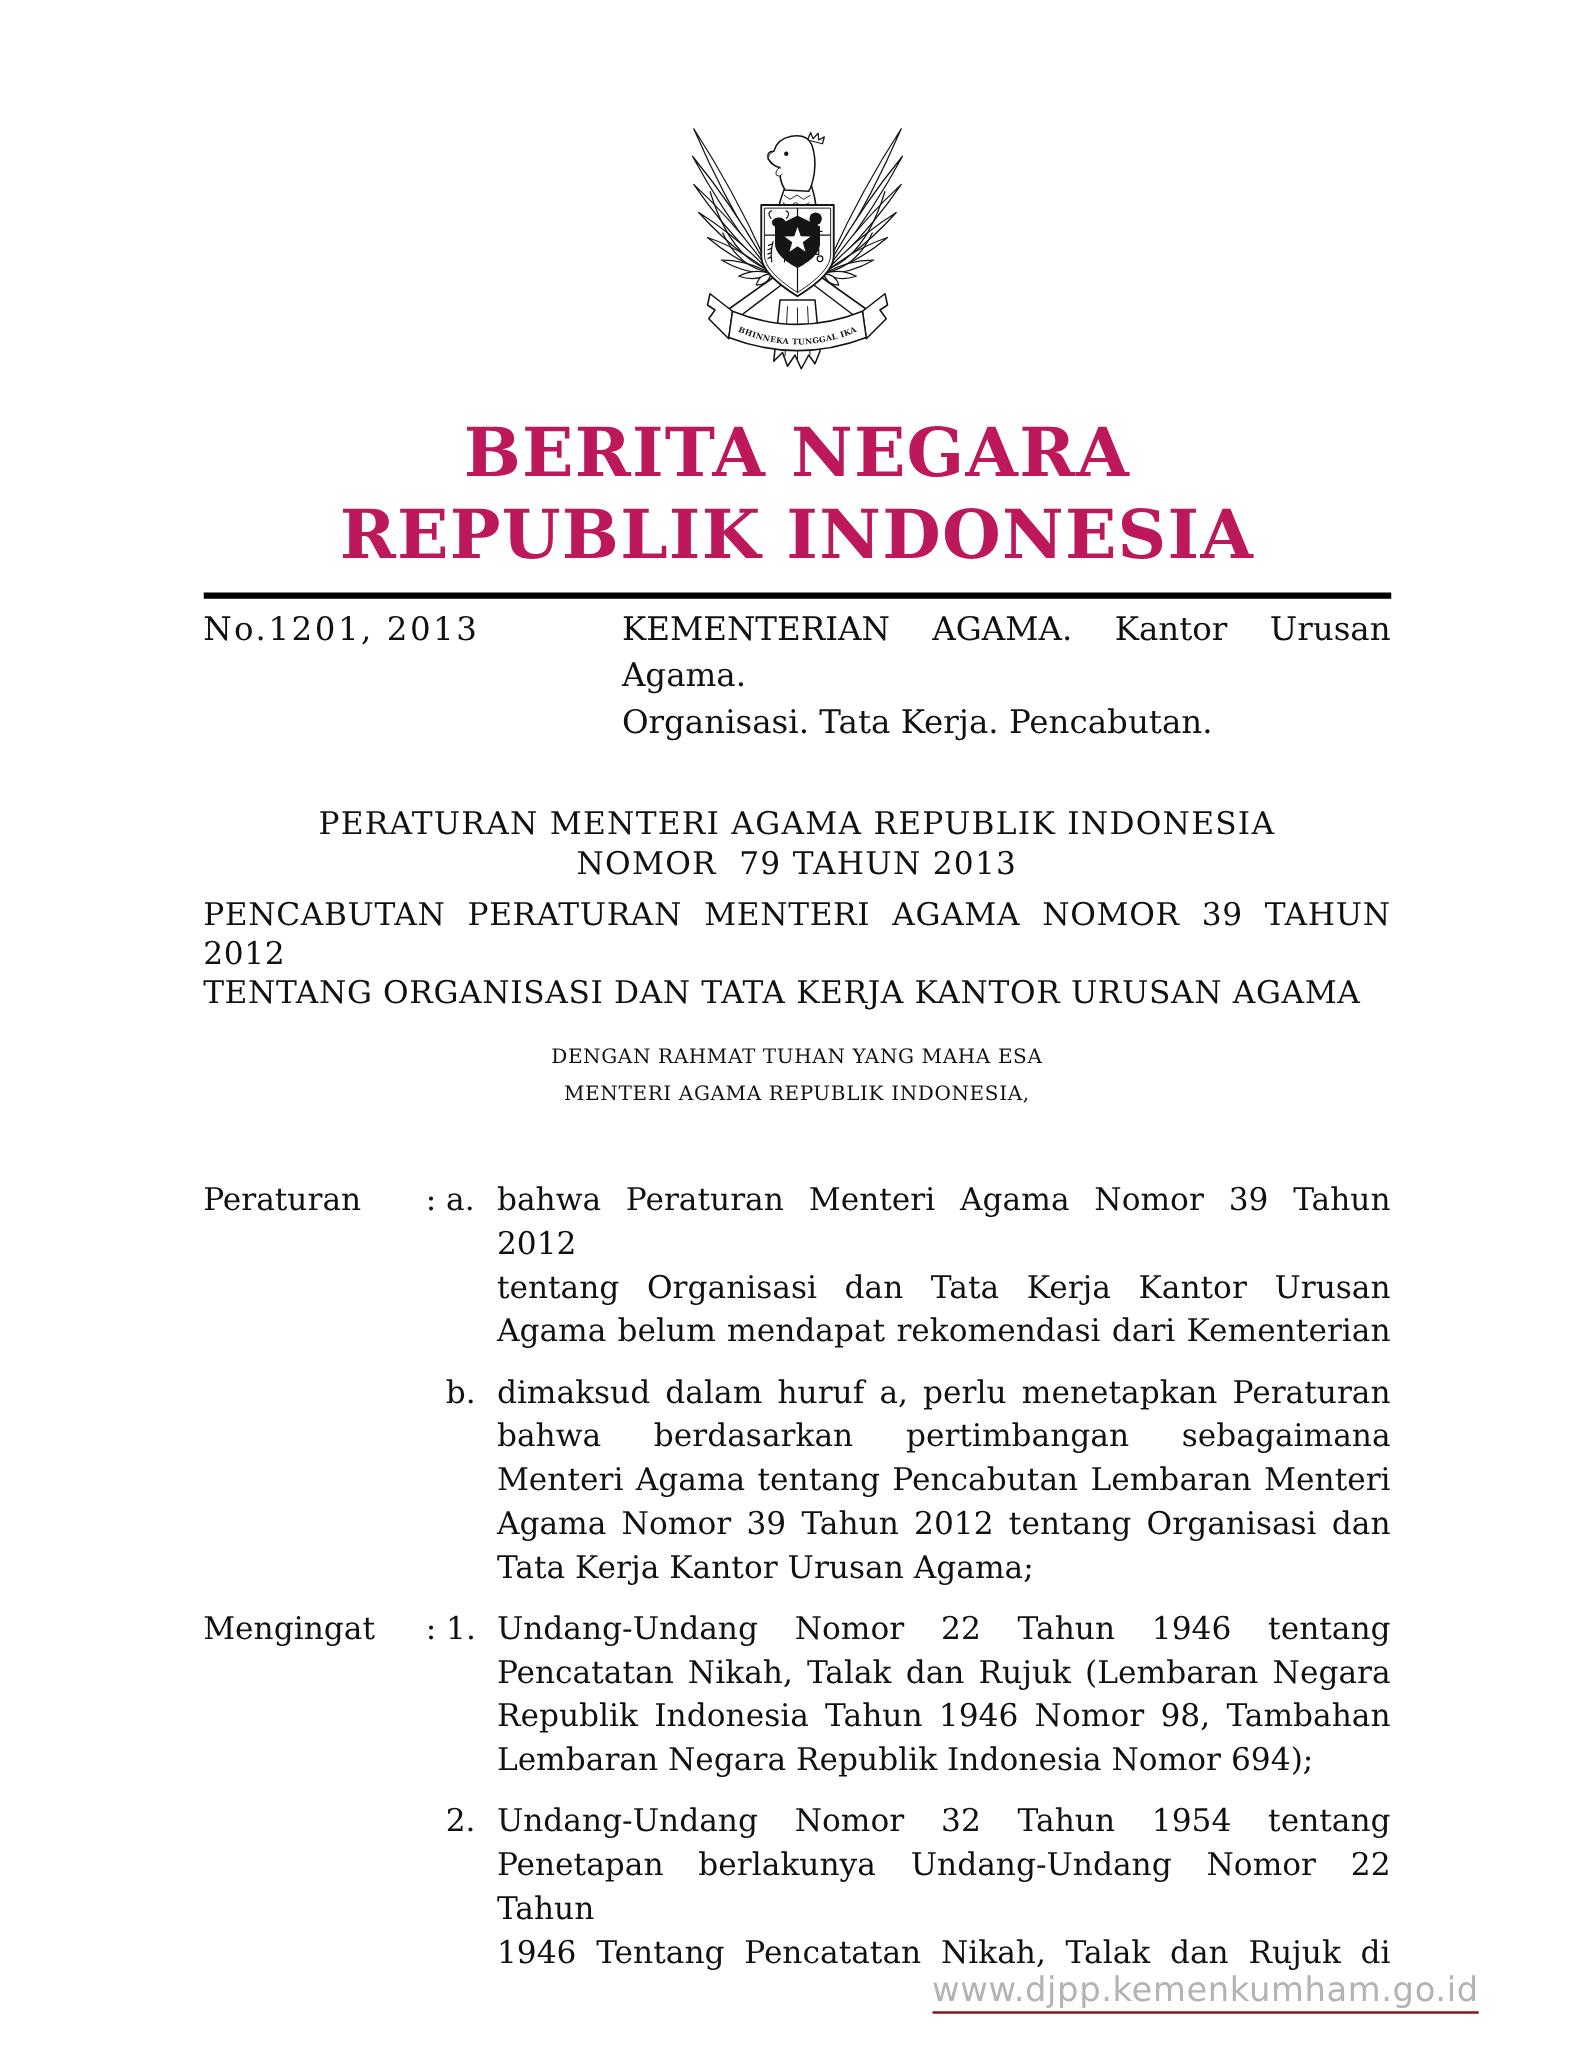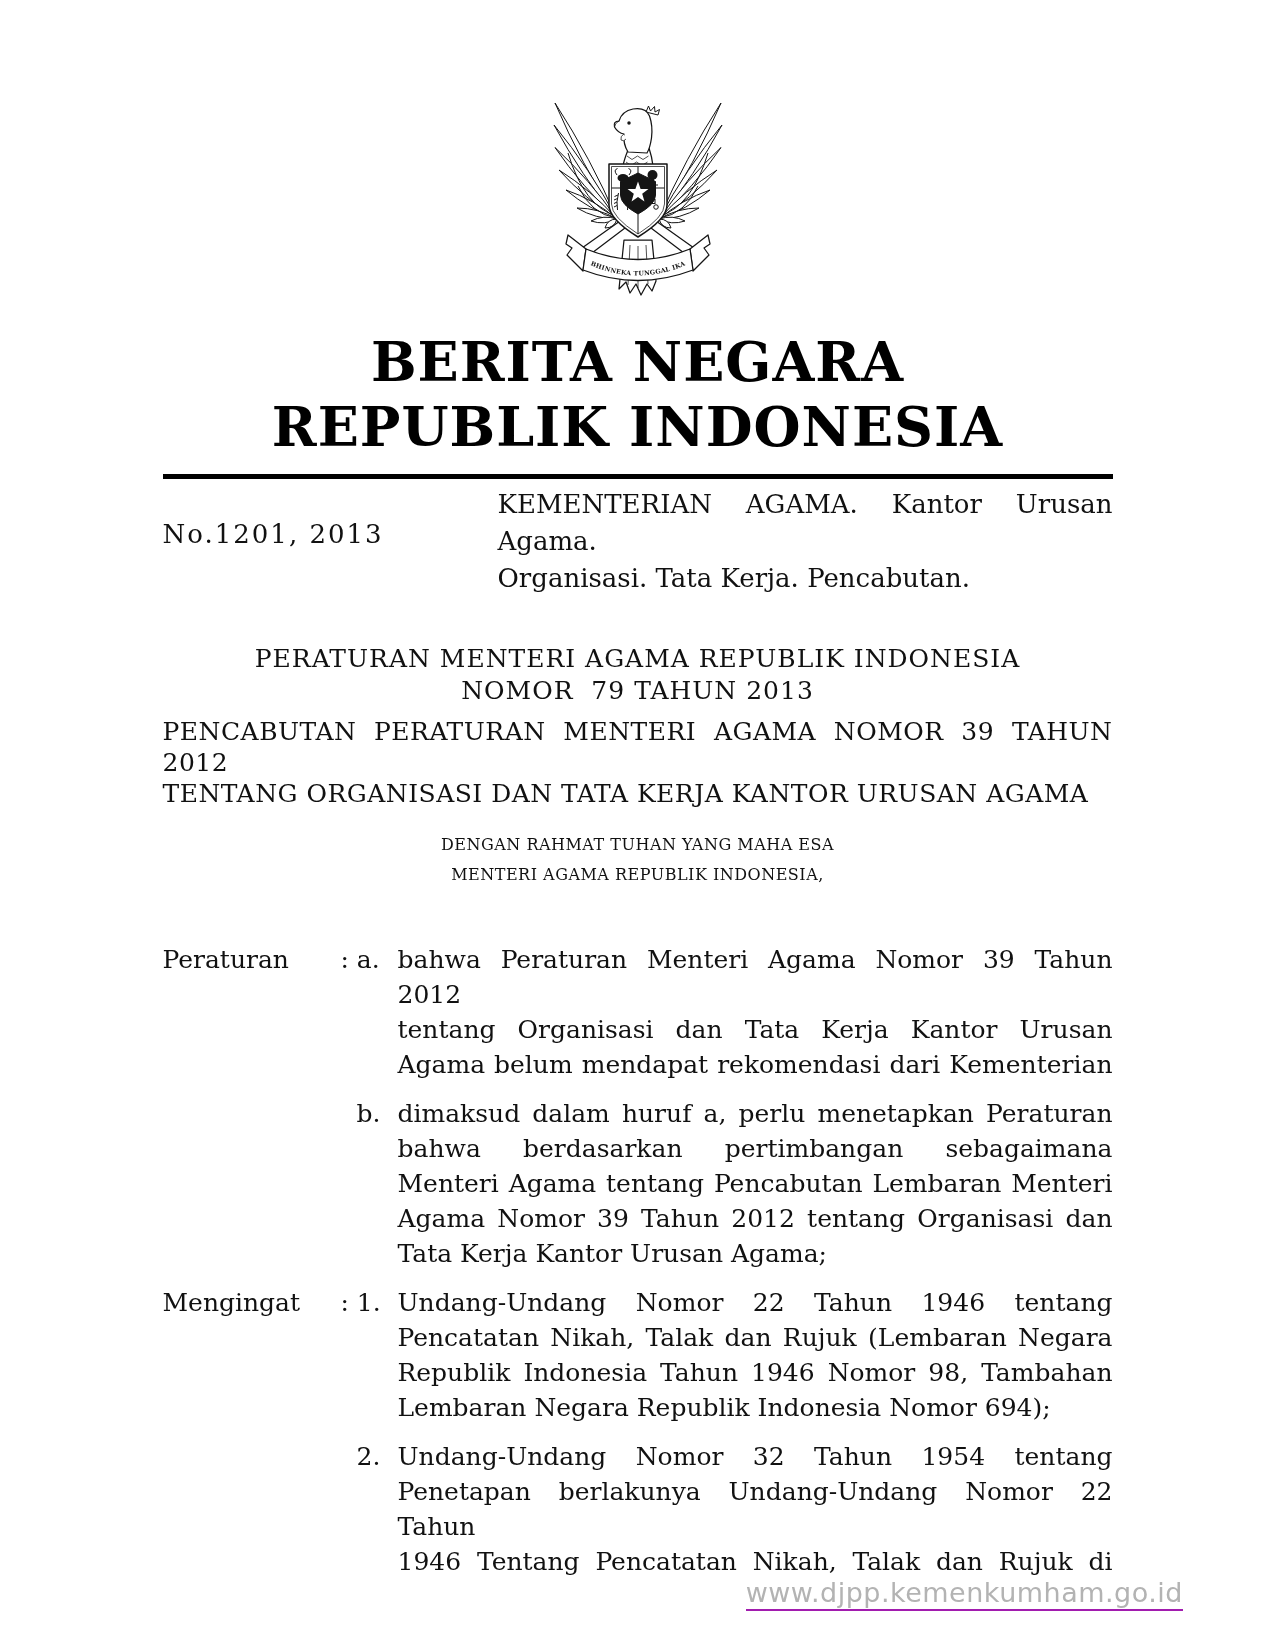--- a/index.html
+++ b/index.html
@@ -6,27 +6,27 @@
   .page {
     position:relative; width:1275px; height:1650px; margin:0 auto;
     background:#ffffff; overflow:hidden; color:#111;
     font-family:"DejaVu Serif", serif;
   }
   .content { width:950px; margin:0 auto; }
 
   .emblem { display:block; margin:90px auto 0; }
 
   .masthead {
-    margin-top:34px; text-align:center; font-weight:bold; color:#000000;
+    margin-top:34px; text-align:center; font-weight:bold; color:#be185d;
     font-size:54px; line-height:65px; letter-spacing:1px;
   }
   .rule { width:950px; height:5px; background:#000; margin:14px auto 0; }
 
   .header-row { display:flex; margin-top:7px; font-size:26px; line-height:37px; }
-  .issue { width:335px; letter-spacing:2px;margin-top:30px; }
+  .issue { width:335px; letter-spacing:2px; }
   .subject { flex:1; }
 
   .j-lines > div { text-align:justify; text-align-last:justify; }
   .j-lines > div.last { text-align-last:left; }
 
   .doc-heading { margin-top:46px; text-align:center; font-size:25px; line-height:32px; letter-spacing:1px; }
   .pre { white-space:pre-wrap; }
   .doc-subject { margin-top:9px; font-size:25px; line-height:31px; letter-spacing:0.5px; }
 
   .invocation, .authority { text-align:center; font-size:16px; line-height:30px; letter-spacing:0.5px; }
@@ -36,21 +36,21 @@
   .clauses { margin-top:52px; font-size:25px; }
   .clause-row { display:flex; line-height:35px; margin-bottom:14px; }
   .c-label { width:178px; }
   .c-marker { width:57px; box-sizing:border-box; }
   .c-marker.indent { padding-left:16px; }
   .c-text { flex:1; }
 
   .watermark {
     position:absolute; top:1577px; right:92px;
     font-family:"DejaVu Sans", sans-serif; font-size:27px; letter-spacing:0.5px;
-    color:#b3b3b3; border-bottom:2px solid #a21caf; padding-bottom:1px;
+    color:#b3b3b3; border-bottom:2px solid #7f1d1d; padding-bottom:1px;
   }
 </style>
 </head>
 <body>
 
 <div class="page">
 
   <svg class="emblem" viewBox="0 0 340 412" width="170" height="206">
 
     <g fill="#ffffff" stroke="#151515" stroke-width="2" stroke-linejoin="round">

